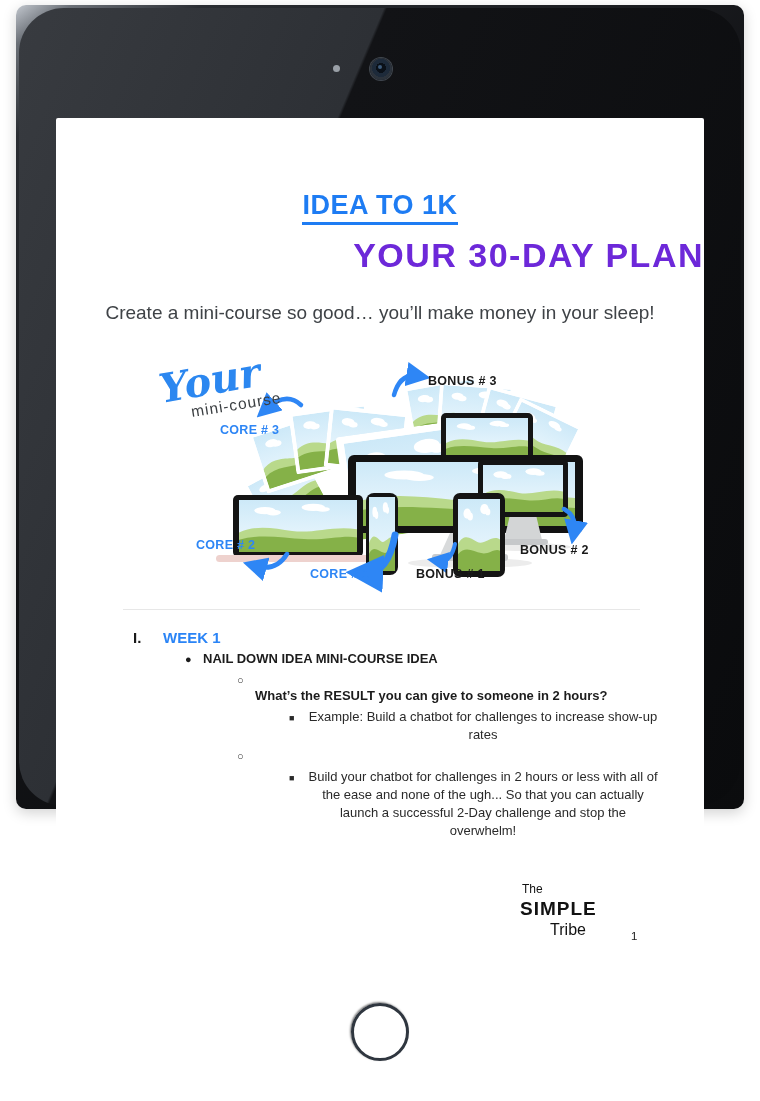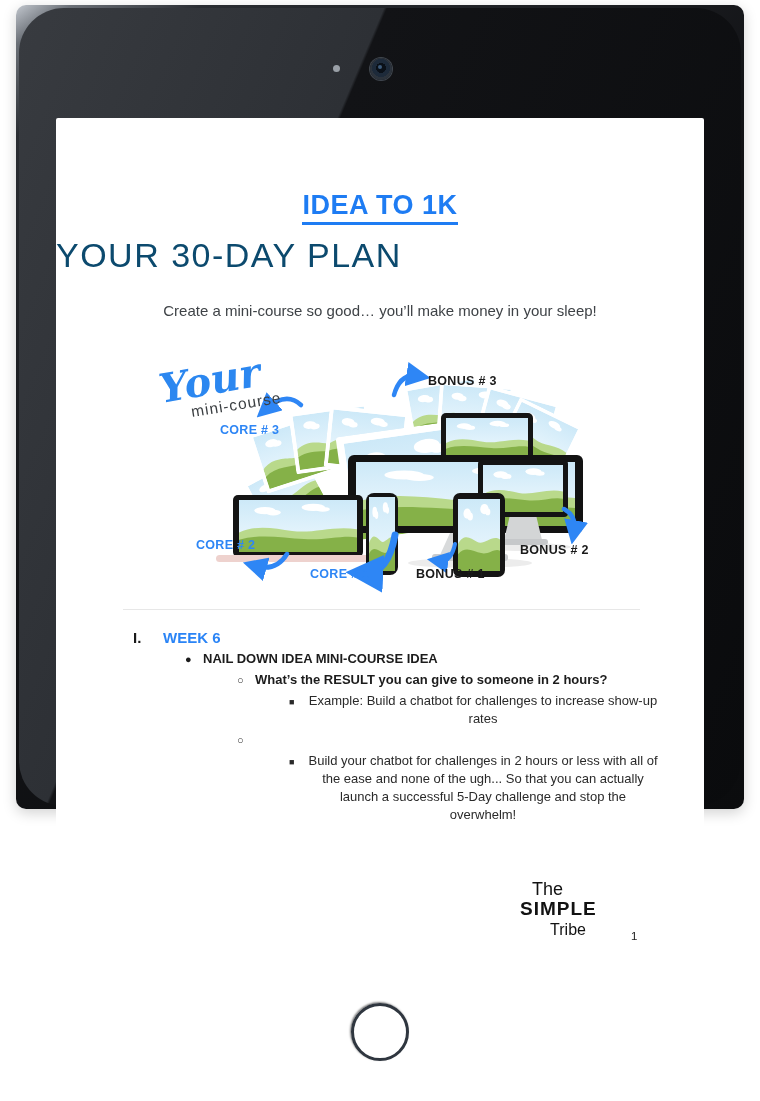--- a/index.html
+++ b/index.html
@@ -26,49 +26,49 @@
     border-radius:50%; border:3px solid #2f363f;
     box-shadow:inset 1px 1px 2px rgba(255,255,255,.10), 1px 1px 2px rgba(255,255,255,.05),
                -1px -1px 2px rgba(0,0,0,.5); }
 
   
   .screen { position:absolute; left:37px; top:110px; width:648px; height:870px;
     background:#ffffff; border-radius:2px; }
   .doc-title-wrap { position:absolute; top:72px; left:0; width:100%; text-align:center; }
   .doc-title { display:inline-block; font-size:27px; font-weight:800; letter-spacing:.5px;
     color:#1e7cf3; border-bottom:3px solid #1e7cf3; padding-bottom:1px; }
-  .doc-subtitle { position:absolute; top:118px; left:0; width:100%; text-align:left;
-    font-size:34px; font-weight:400; letter-spacing:1.5px; color:#0c4a6e; }
+  .doc-subtitle { position:absolute; top:118px; left:0; width:100%; text-align:right;
+    font-size:34px; font-weight:700; letter-spacing:1.5px; color:#6d28d9; }
   .doc-tagline { position:absolute; top:184px; left:0; width:100%; text-align:center;
-    font-size:15px; color:#3f4347; }
+    font-size:19px; color:#3f4347; }
 
   .illustration { position:absolute; left:92px; top:237px; width:474px; height:238px; }
   .illo-label { font-family:"Liberation Sans", sans-serif; font-weight:bold;
     font-size:12.5px; letter-spacing:.3px; }
   .illo-script { font-family:"DejaVu Serif", serif; font-style:italic; font-weight:bold; }
 
   .divider { position:absolute; left:67px; top:491px; width:517px; height:1px; background:#e7e7e7; }
 
   .outline { position:absolute; left:0; top:510px; width:648px; color:#1c1c1c; }
   .week-row { padding-left:77px; font-size:15px; font-weight:bold; line-height:19px; }
   .week-numeral { display:inline-block; width:30px; color:#1a1a1a; }
   .week-label { color:#2a84f6; }
   .o-row { display:flex; margin-top:3px; font-size:13px; line-height:18px; }
   .o-row .bullet { flex:0 0 18px; text-align:left; }
   .lvl1 { padding-left:129px; font-weight:bold; }
   .lvl1 .bullet { font-size:11px; }
   .lvl2 { padding-left:181px; font-weight:bold; }
   .lvl2 .bullet { font-size:11px; color:#333; }
-  .lvl2 .txt { max-width:400px; }
+  .lvl2 .txt { max-width:400px;margin-top:16px; }
   .lvl3 { padding-left:233px; font-weight:normal; color:#2a2a2a; }
   .lvl3 .bullet { font-size:9px; padding-top:1px; }
   .lvl3 .txt { max-width:352px;text-align:center; }
 
   .footer-logo { position:absolute; left:464px; top:764px; width:100px; color:#121212; }
-  .logo-the { font-size:18px; line-height:14px; margin-left:12px; }
+  .logo-the { font-size:12px; line-height:14px; margin-left:2px; }
   .logo-simple { font-size:19px; font-weight:600; letter-spacing:1px; line-height:26px; }
   .logo-tribe { font-size:16px; line-height:15px; text-align:center; padding-right:4px; }
   .page-number { position:absolute; left:575px; top:812px; font-size:11.5px; color:#222; }
 </style>
 </head>
 <body>
 
 <div class="stage">
   <div class="tablet-rim">
     <div class="tablet-body">
@@ -179,41 +179,41 @@
           <text class="illo-label" x="48" y="194" fill="#2e86f5">CORE # 2</text>
           <text class="illo-label" x="162" y="223" fill="#2e86f5">CORE # 1</text>
           <text class="illo-label" x="268" y="223" fill="#1a1a1a">BONUS # 1</text>
           <text class="illo-label" x="372" y="199" fill="#1a1a1a">BONUS # 2</text>
         </svg>
 
         <div class="divider"></div>
 
         <div class="outline">
           <div class="week-row">
-            <span class="week-numeral">I.</span><span class="week-label">WEEK 6</span>
+            <span class="week-numeral">I.</span><span class="week-label">WEEK 1</span>
           </div>
 
           <div class="o-row lvl1">
             <span class="bullet">●</span>
             <span class="txt">NAIL DOWN IDEA MINI-COURSE IDEA</span>
           </div>
           <div class="o-row lvl2">
             <span class="bullet">○</span>
             <span class="txt">What’s the RESULT you can give to someone in 2 hours?</span>
           </div>
           <div class="o-row lvl3">
             <span class="bullet">■</span>
             <span class="txt">Example: Build a chatbot for challenges to increase show-up rates</span>
           </div>
           <div class="o-row lvl2">
             <span class="bullet">○</span>
           </div>
           <div class="o-row lvl3">
             <span class="bullet">■</span>
-            <span class="txt">Build your chatbot for challenges in 2 hours or less with all of the ease and none of the ugh... So that you can actually launch a successful 5-Day challenge and stop the overwhelm!</span>
+            <span class="txt">Build your chatbot for challenges in 2 hours or less with all of the ease and none of the ugh... So that you can actually launch a successful 2-Day challenge and stop the overwhelm!</span>
           </div>
         </div>
 
         <div class="footer-logo">
           <div class="logo-the">The</div>
           <div class="logo-simple">SIMPLE</div>
           <div class="logo-tribe">Tribe</div>
         </div>
         <div class="page-number">1</div>
 

